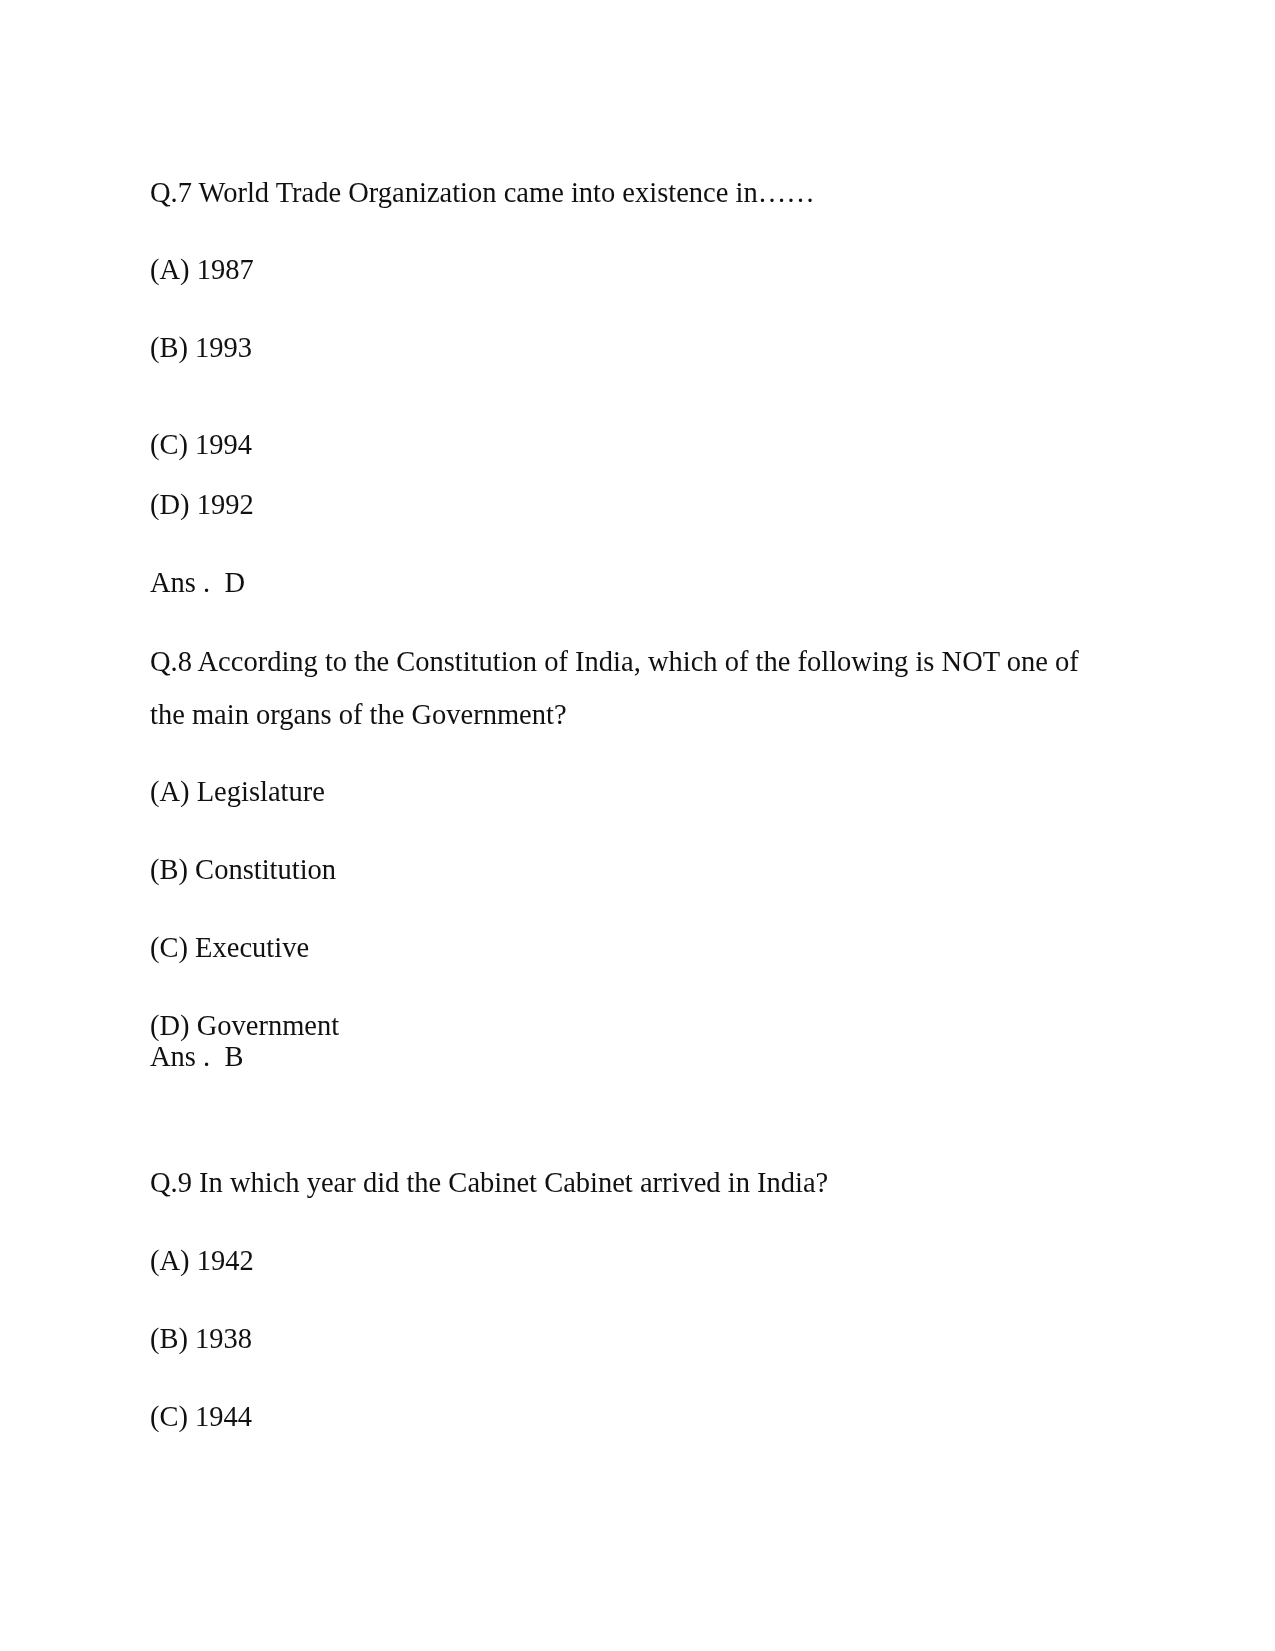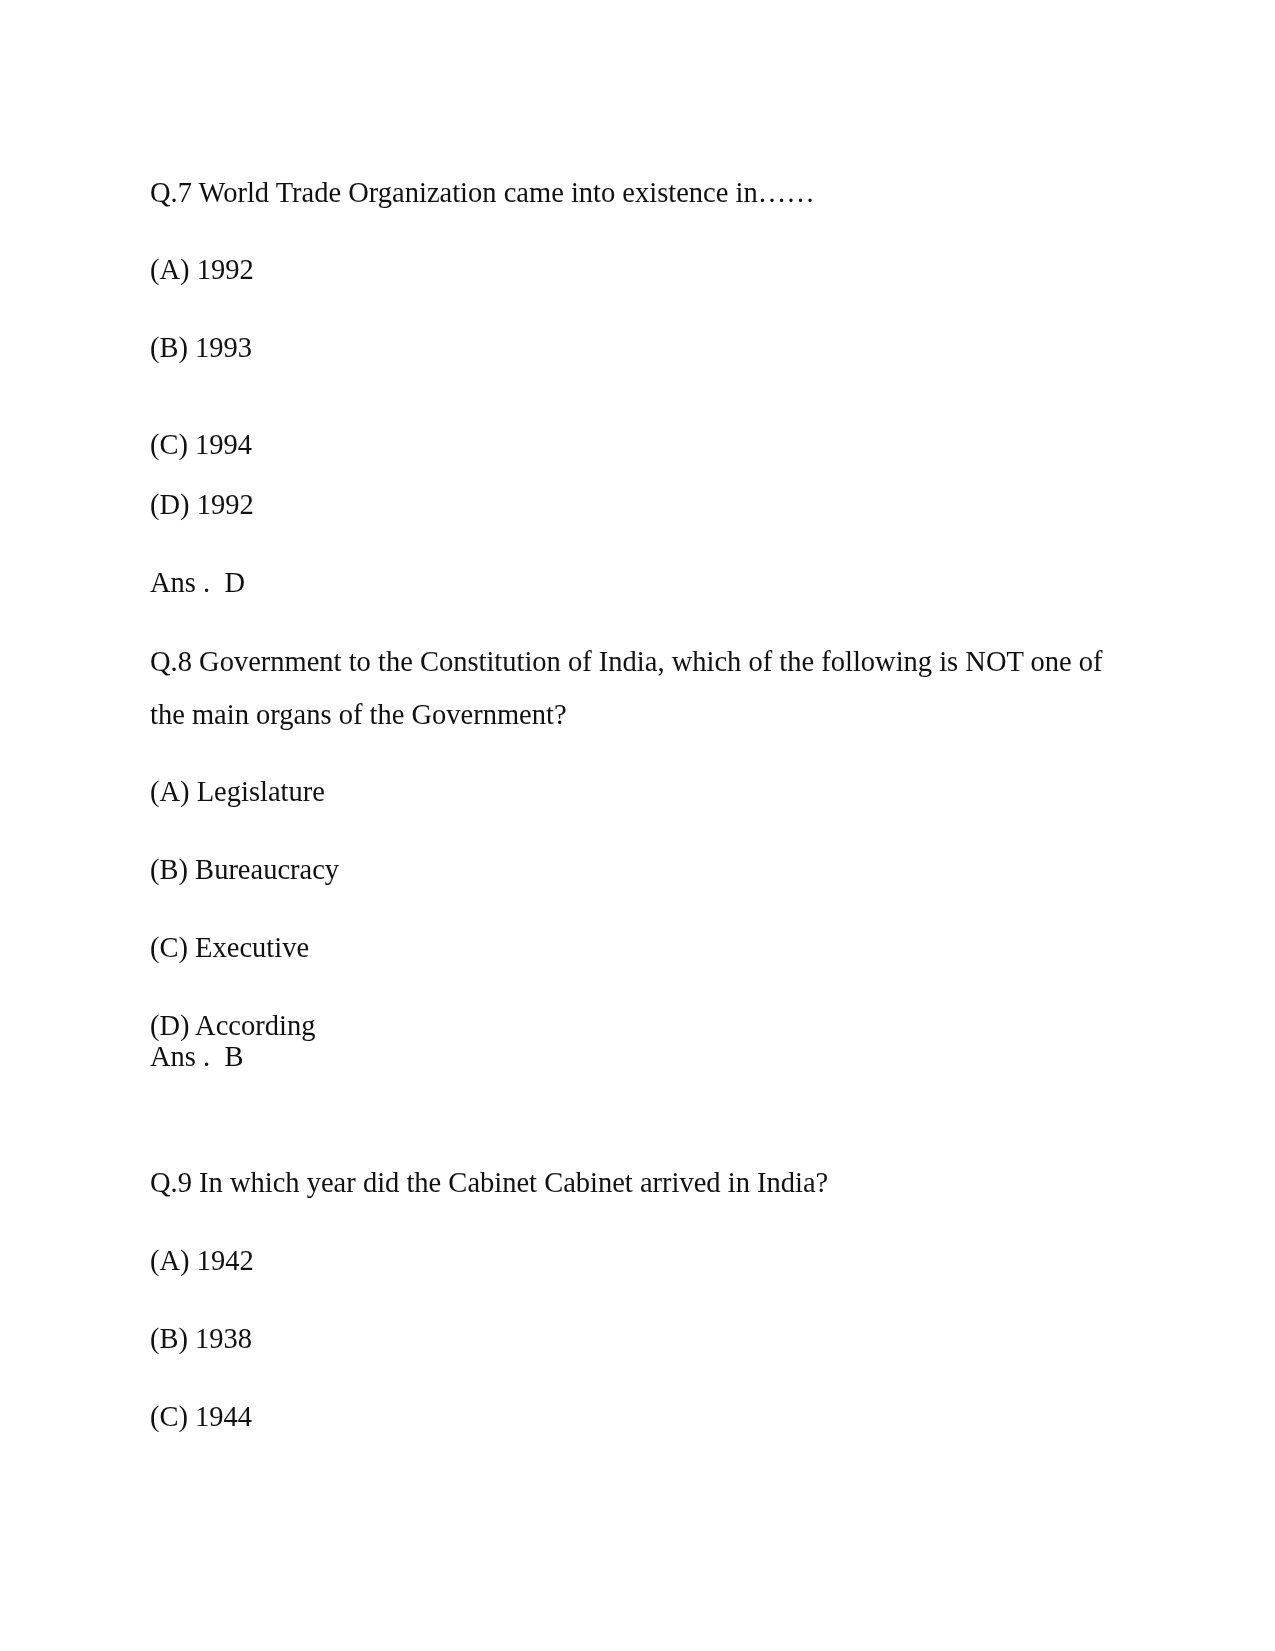--- a/index.html
+++ b/index.html
@@ -9,31 +9,31 @@
     font-family: "Liberation Serif", serif; font-size: 28.5px; color: #111111;
   }
   .line { position: absolute; left: 0; white-space: nowrap; line-height: 34px; height: 34px; }
 </style>
 </head>
 <body>
 
 <div class="page">
 
   <div class="line" style="top:176px">Q.7 World Trade Organization came into existence in……</div>
-  <div class="line" style="top:253px">(A) 1992</div>
+  <div class="line" style="top:253px">(A) 1987</div>
   <div class="line" style="top:331px">(B) 1993</div>
   <div class="line" style="top:428px">(C) 1994</div>
   <div class="line" style="top:488px">(D) 1992</div>
   <div class="line" style="top:566px; white-space:pre">Ans .  D</div>
 
-  <div class="line" style="top:645px">Q.8 Government to the Constitution of India, which of the following is NOT one of</div>
+  <div class="line" style="top:645px">Q.8 According to the Constitution of India, which of the following is NOT one of</div>
   <div class="line" style="top:698px">the main organs of the Government?</div>
   <div class="line" style="top:775px">(A) Legislature</div>
-  <div class="line" style="top:853px">(B) Bureaucracy</div>
+  <div class="line" style="top:853px">(B) Constitution</div>
   <div class="line" style="top:931px">(C) Executive</div>
-  <div class="line" style="top:1009px">(D) According</div>
+  <div class="line" style="top:1009px">(D) Government</div>
   <div class="line" style="top:1040px; white-space:pre">Ans .  B</div>
 
   <div class="line" style="top:1166px">Q.9 In which year did the Cabinet Cabinet arrived in India?</div>
   <div class="line" style="top:1244px">(A) 1942</div>
   <div class="line" style="top:1322px">(B) 1938</div>
   <div class="line" style="top:1400px">(C) 1944</div>
 </div>
 
 </body></html>

